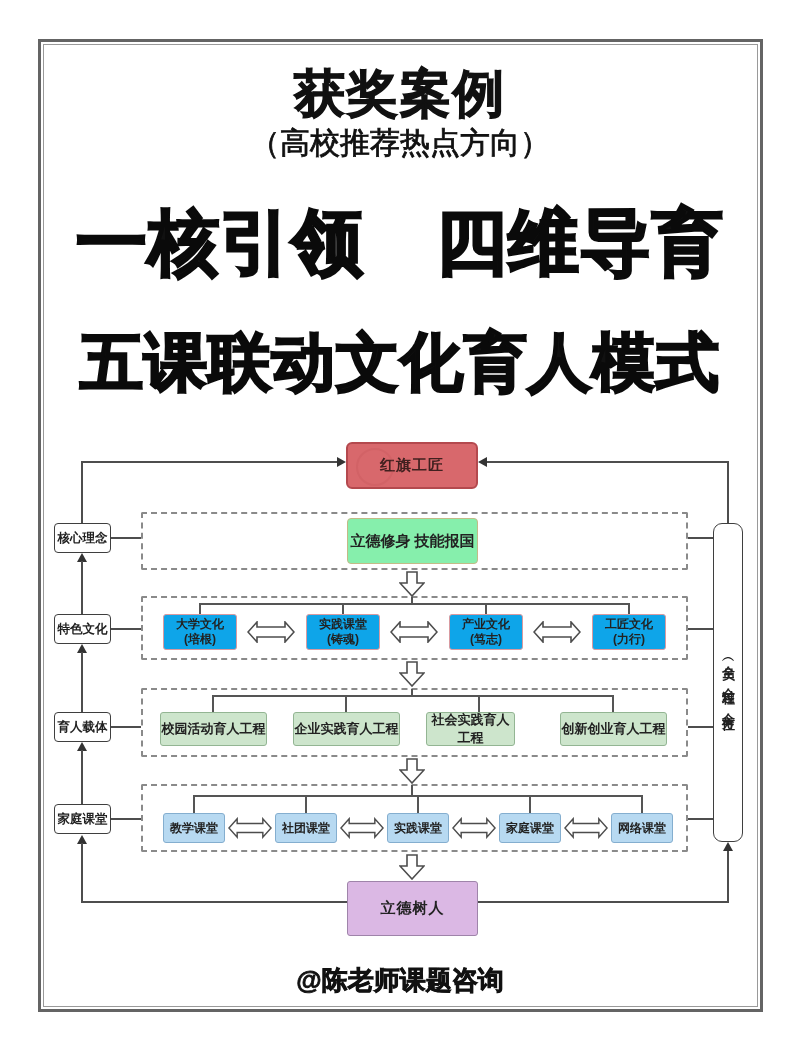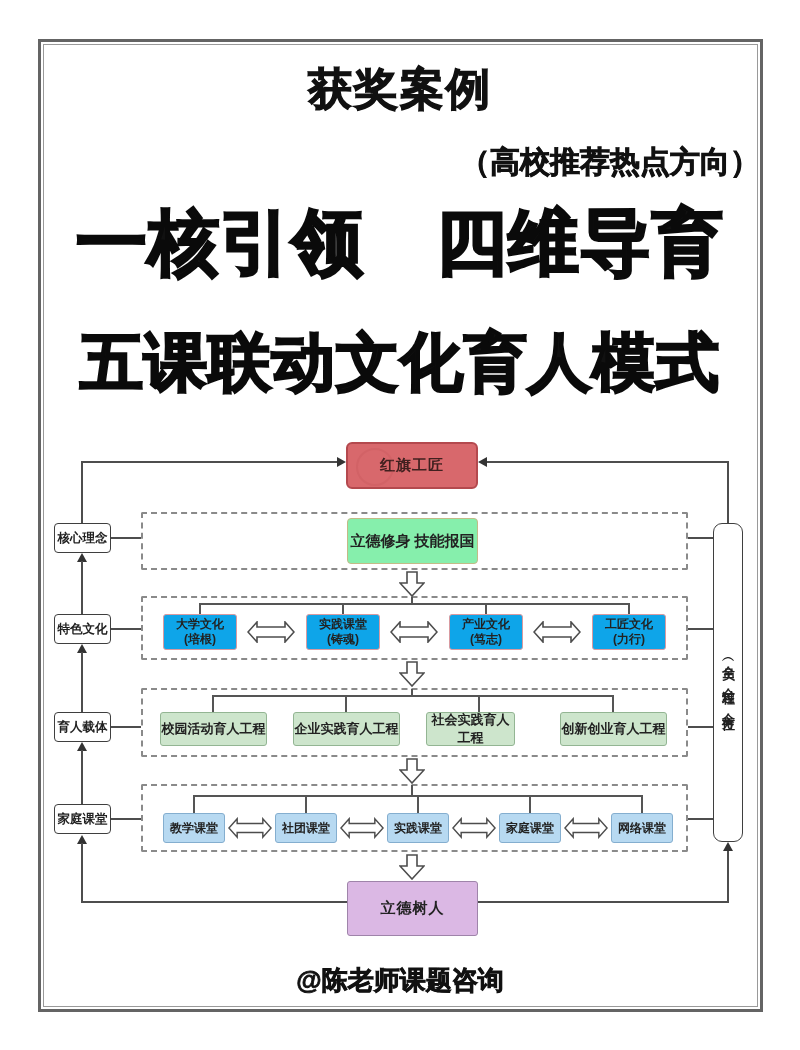--- a/index.html
+++ b/index.html
@@ -7,22 +7,22 @@
   .page {
     position:relative; width:800px; height:1050px; background:#ffffff;
     font-family:"Liberation Sans","DejaVu Sans",sans-serif; color:#111; overflow:hidden;
   }
   .frame {
     position:absolute; left:38px; top:39px; width:725px; height:973px;
     border:3px solid #646464;
     box-shadow: inset 0 0 0 2px #ffffff, inset 0 0 0 3px #9a9a9a;
   }
   .center-text { position:absolute; left:40px; width:720px; text-align:center; }
-  .title   { top:60px;  font-size:44px; font-weight:900; letter-spacing:2px; -webkit-text-stroke:1.2px #111; }
-  .subtitle{ top:142px; font-size:30px; font-weight:700;text-align:right; -webkit-text-stroke:0.8px #111; }
+  .title   { top:60px;  font-size:51px; font-weight:900; letter-spacing:2px; -webkit-text-stroke:1.2px #111; }
+  .subtitle{ top:123px; font-size:30px; font-weight:400; -webkit-text-stroke:0.8px #111; }
   .headline1{ top:196px; font-size:71px; font-weight:900; letter-spacing:1px; -webkit-text-stroke:2.6px #0a0a0a; white-space:pre; }
   .headline2{ top:320px; font-size:63px; font-weight:900; letter-spacing:1px; -webkit-text-stroke:2.4px #0a0a0a; white-space:pre; }
   .footer  { top:963px; font-size:26px; font-weight:900; -webkit-text-stroke:0.8px #111; }
 
   .box { position:absolute; display:flex; align-items:center; justify-content:center;
          text-align:center; font-weight:bold; color:#222; }
   .red-box    { background:#d8686c; border:2px solid #b4494e; border-radius:6px; font-size:15px; color:#40201f; letter-spacing:1px; overflow:hidden;}
   .yellow-box { background:#86efac; border:1.5px solid #c3ba87; border-radius:4px; font-size:15px; }
   .pink-box   { background:#0ea5e9; border:1.5px solid #d99aa0; border-radius:3px; font-size:12px; line-height:15px; }
   .green-box  { background:#cde5cc; border:1.5px solid #93b593; border-radius:3px; font-size:13px; }

